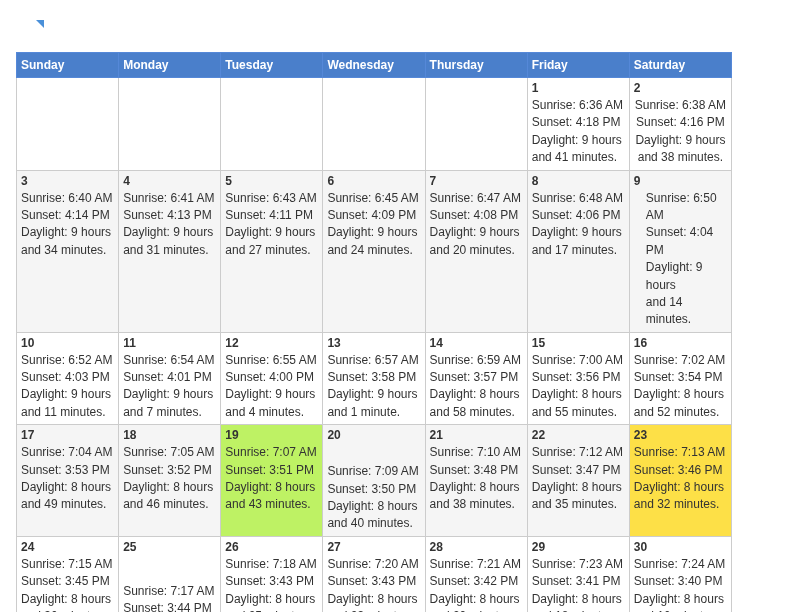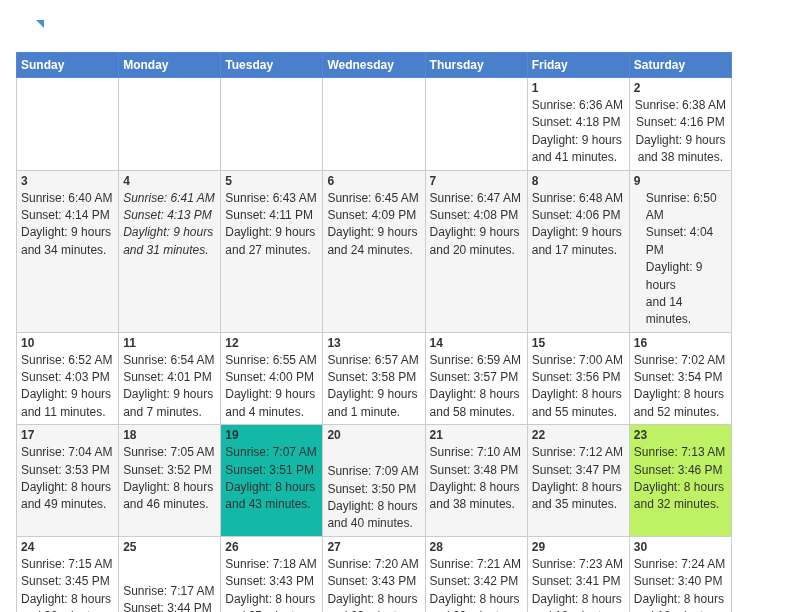--- a/index.html
+++ b/index.html
@@ -146,21 +146,21 @@
         <tr>
           <td style="background: rgb(245, 245, 245);">
             <div class="day-num">3</div>
             <div class="day-detail" style="white-space: pre-line;">Sunrise: 6:40 AM
 Sunset: 4:14 PM
 Daylight: 9 hours
 and 34 minutes.</div>
           </td>
           <td style="background: rgb(245, 245, 245);">
             <div class="day-num">4</div>
-            <div class="day-detail" style="white-space: pre-line; font-style: italic;">Sunrise: 6:41 AM
+            <div class="day-detail" style="white-space: pre-line;">Sunrise: 6:41 AM
 Sunset: 4:13 PM
 Daylight: 9 hours
 and 31 minutes.</div>
           </td>
           <td style="background: rgb(245, 245, 245);">
             <div class="day-num">5</div>
             <div class="day-detail" style="white-space: pre-line;">Sunrise: 6:43 AM
 Sunset: 4:11 PM
 Daylight: 9 hours
 and 27 minutes.</div>
@@ -253,21 +253,21 @@
 Daylight: 8 hours
 and 49 minutes.</div>
           </td>
           <td style="background: rgb(245, 245, 245);">
             <div class="day-num">18</div>
             <div class="day-detail" style="white-space: pre-line;">Sunrise: 7:05 AM
 Sunset: 3:52 PM
 Daylight: 8 hours
 and 46 minutes.</div>
           </td>
-          <td style="background: #14b8a6;">
+          <td style="background: #bef264;">
             <div class="day-num">19</div>
             <div class="day-detail" style="white-space: pre-line;">Sunrise: 7:07 AM
 Sunset: 3:51 PM
 Daylight: 8 hours
 and 43 minutes.</div>
           </td>
           <td style="background: rgb(245, 245, 245);">
             <div class="day-num">20</div>
             <div class="day-detail" style="white-space: pre-line; margin-top: 21px;">Sunrise: 7:09 AM
 Sunset: 3:50 PM
@@ -281,21 +281,21 @@
 Daylight: 8 hours
 and 38 minutes.</div>
           </td>
           <td style="background: rgb(245, 245, 245);">
             <div class="day-num">22</div>
             <div class="day-detail" style="white-space: pre-line;">Sunrise: 7:12 AM
 Sunset: 3:47 PM
 Daylight: 8 hours
 and 35 minutes.</div>
           </td>
-          <td style="background: #bef264;">
+          <td style="background: #fde047;">
             <div class="day-num">23</div>
             <div class="day-detail" style="white-space: pre-line;">Sunrise: 7:13 AM
 Sunset: 3:46 PM
 Daylight: 8 hours
 and 32 minutes.</div>
           </td>
         </tr>
         <tr>
           <td>
             <div class="day-num">24</div>

